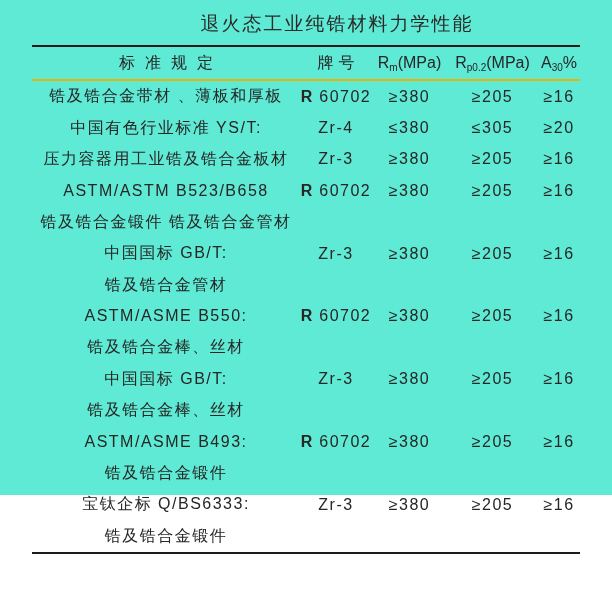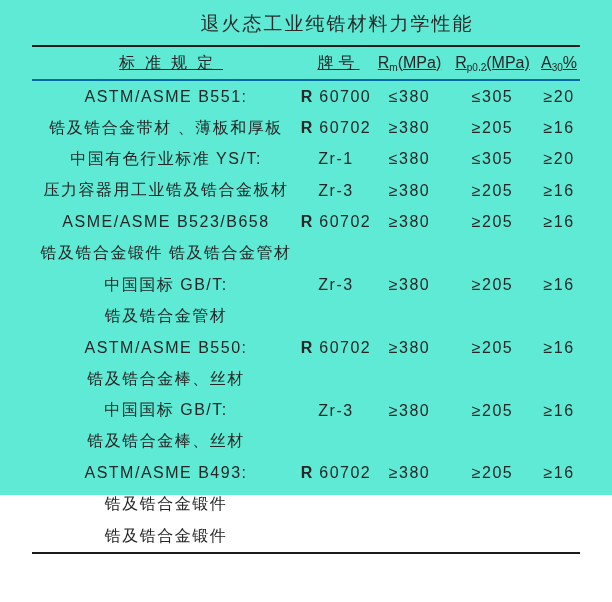--- a/index.html
+++ b/index.html
@@ -39,28 +39,27 @@
     border-bottom: 2px solid #1b1b1b;
   }
   col.c-standard { width: 268px; }
   col.c-grade    { width: 72px; }
   col.c-rm       { width: 75px; }
   col.c-rp       { width: 91px; }
   col.c-a        { width: 42px; }
 
   thead th {
     height: 32px;
-    border-bottom: 2px solid #0369a1;
+    border-bottom: 2px solid #eab308;
     font-weight: normal;
     font-size: 16px;
     text-align: center;
     padding: 0;
     white-space: nowrap;
     color: #262626;
-    text-decoration: underline;
   }
   thead th.h-standard { letter-spacing: 10px; text-indent: 10px; }
   thead th.h-grade    { letter-spacing: 5px; text-indent: 5px; }
   thead th sub {
     font-size: 10px;
     letter-spacing: 0;
     vertical-align: -3px;
   }
   tbody td {
     height: 31.4px;
@@ -92,49 +91,42 @@
       <tr>
         <th class="h-standard">标准规定</th>
         <th class="h-grade">牌号</th>
         <th class="h-rm"><span>R</span><sub>m</sub><span>(MPa)</span></th>
         <th class="h-rp"><span>R</span><sub>p0.2</sub><span>(MPa)</span></th>
         <th class="h-a"><span>A</span><sub>30</sub><span>%</span></th>
       </tr>
     </thead>
     <tbody id="table-body">
         <tr>
-          <td class="standard-cell">ASTM/ASME B551:</td>
-          <td class="grade-cell"><b>R</b> 60700</td>
+          <td class="standard-cell">锆及锆合金带材 、薄板和厚板</td>
+          <td class="grade-cell"><b>R</b> 60702</td>
+          <td class="rm-cell">≥380</td>
+          <td class="rp02-cell">≥205</td>
+          <td class="a50-cell">≥16</td>
+        </tr>
+        <tr>
+          <td class="standard-cell">中国有色行业标准 YS/T:</td>
+          <td class="grade-cell">Zr-4</td>
           <td class="rm-cell">≤380</td>
           <td class="rp02-cell">≤305</td>
           <td class="a50-cell">≥20</td>
         </tr>
         <tr>
-          <td class="standard-cell">锆及锆合金带材 、薄板和厚板</td>
-          <td class="grade-cell"><b>R</b> 60702</td>
-          <td class="rm-cell">≥380</td>
-          <td class="rp02-cell">≥205</td>
-          <td class="a50-cell">≥16</td>
-        </tr>
-        <tr>
-          <td class="standard-cell">中国有色行业标准 YS/T:</td>
-          <td class="grade-cell">Zr-1</td>
-          <td class="rm-cell">≤380</td>
-          <td class="rp02-cell">≤305</td>
-          <td class="a50-cell">≥20</td>
-        </tr>
-        <tr>
           <td class="standard-cell">压力容器用工业锆及锆合金板材</td>
           <td class="grade-cell">Zr-3</td>
           <td class="rm-cell">≥380</td>
           <td class="rp02-cell">≥205</td>
           <td class="a50-cell">≥16</td>
         </tr>
         <tr>
-          <td class="standard-cell">ASME/ASME B523/B658</td>
+          <td class="standard-cell">ASTM/ASTM B523/B658</td>
           <td class="grade-cell"><b>R</b> 60702</td>
           <td class="rm-cell">≥380</td>
           <td class="rp02-cell">≥205</td>
           <td class="a50-cell">≥16</td>
         </tr>
         <tr>
           <td class="standard-cell">锆及锆合金锻件 锆及锆合金管材</td>
           <td class="grade-cell"></td>
           <td class="rm-cell"></td>
           <td class="rp02-cell"></td>
@@ -188,20 +180,27 @@
           <td class="rm-cell">≥380</td>
           <td class="rp02-cell">≥205</td>
           <td class="a50-cell">≥16</td>
         </tr>
         <tr>
           <td class="standard-cell">锆及锆合金锻件</td>
           <td class="grade-cell"></td>
           <td class="rm-cell"></td>
           <td class="rp02-cell"></td>
           <td class="a50-cell"></td>
+        </tr>
+        <tr>
+          <td class="standard-cell">宝钛企标 Q/BS6333:</td>
+          <td class="grade-cell">Zr-3</td>
+          <td class="rm-cell">≥380</td>
+          <td class="rp02-cell">≥205</td>
+          <td class="a50-cell">≥16</td>
         </tr>
         <tr>
           <td class="standard-cell">锆及锆合金锻件</td>
           <td class="grade-cell"></td>
           <td class="rm-cell"></td>
           <td class="rp02-cell"></td>
           <td class="a50-cell"></td>
         </tr>
       </tbody>
   </table>

